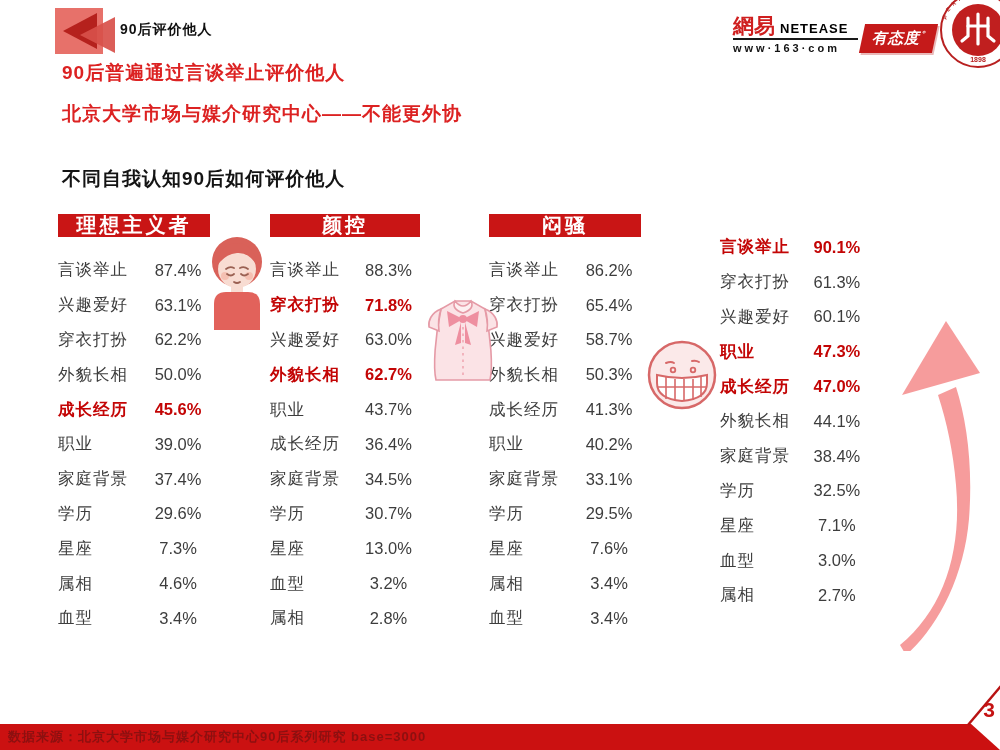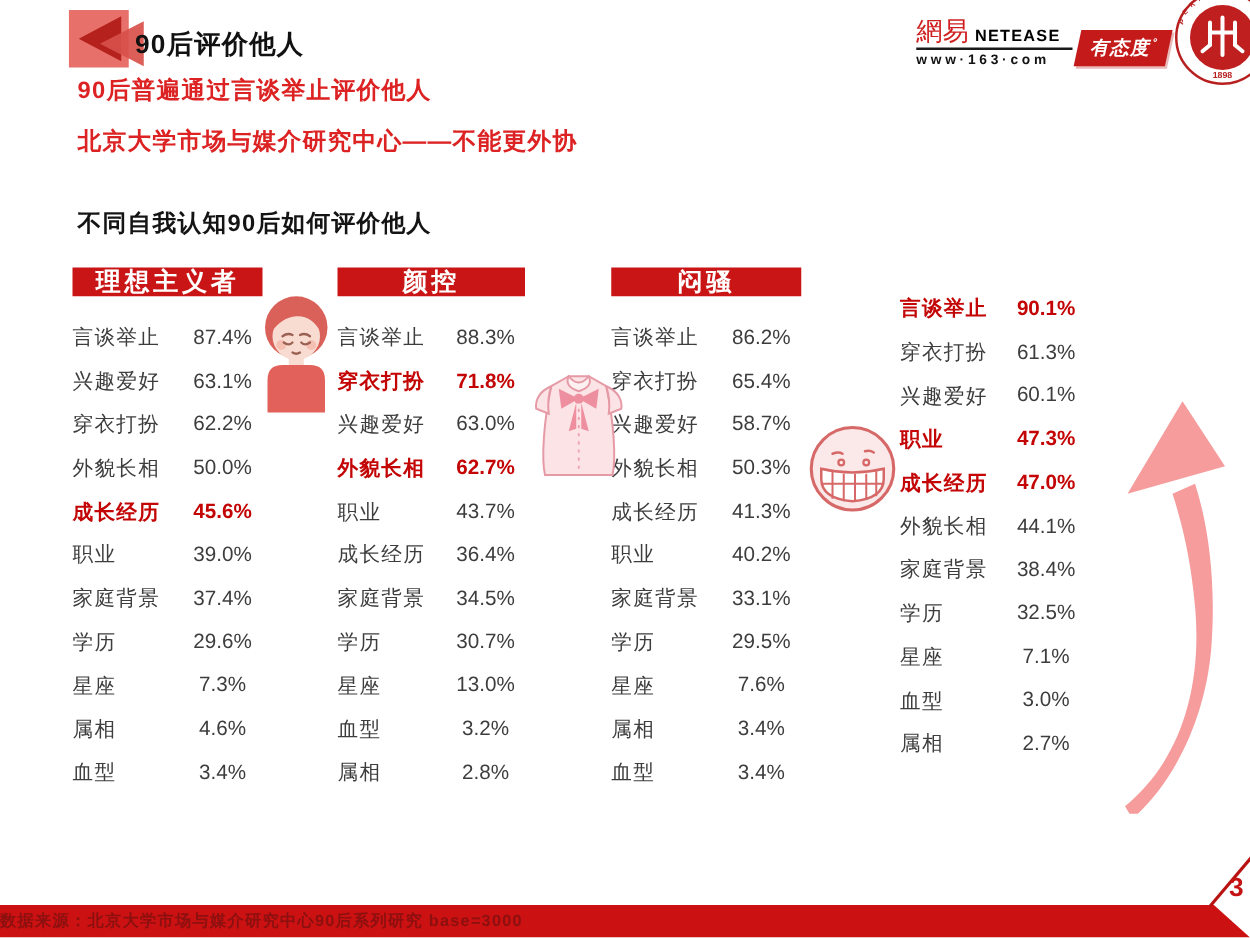--- a/index.html
+++ b/index.html
@@ -5,26 +5,26 @@
   * { box-sizing: border-box; margin: 0; padding: 0; }
   html,body { width:1000px; height:750px; }
   body {
     position: relative;
     font-family: "Liberation Sans", "DejaVu Sans", sans-serif;
     background: #ffffff;
     overflow: hidden;
   }
   
   .tab-icon { position:absolute; left:55px; top:6px; width:62px; height:50px; }
-  .tab-label { position:absolute; left:108px; top:21px; font-size:21px; font-weight:bold; color:#111; letter-spacing:1px; }
+  .tab-label { position:absolute; left:120px; top:21px; font-size:14px; font-weight:bold; color:#111; letter-spacing:1px; }
 
   
   .netease { position:absolute; left:733px; top:16px; width:125px; }
   .netease .row1 { display:flex; align-items:flex-end; gap:5px; border-bottom:2px solid #1a1a1a; padding-bottom:2px; }
-  .netease .cn { color:#cf1f1f; font-size:21px; font-weight:normal; line-height:20px; }
+  .netease .cn { color:#cf1f1f; font-size:21px; font-weight:bold; line-height:20px; }
   .netease .en { color:#000000; font-size:13px; font-weight:bold; letter-spacing:1px; }
   .netease .url { color:#121212; font-size:11px; font-weight:bold; letter-spacing:3px; margin-top:2px; }
   .attitude { position:absolute; left:862px; top:24px; background:#c51a1a; color:#fff;
     font-size:15px; font-weight:bold; padding:5px 9px 5px 11px; transform:skewX(-12deg);
     box-shadow:2px 2px 0 #e9b9b9; letter-spacing:1px; }
   .attitude .deg { font-size:9px; vertical-align:top; }
   .pku-seal { position:absolute; left:932px; top:-8px; width:76px; height:82px; }
 
   
   .main-title { position:absolute; left:62px; top:52px; color:#dc2222; font-size:19px; font-weight:bold; line-height:41px; letter-spacing:1px; }
@@ -42,21 +42,21 @@
 
   
   .illu { position:absolute; }
   #illu-boy { left:200px; top:230px; width:74px; height:102px; }
   #illu-blouse { left:423px; top:283px; width:80px; height:106px; }
   #illu-grin { left:644px; top:337px; width:76px; height:76px; }
   #illu-arrow { left:892px; top:313px; width:96px; height:338px; }
 
   
   .footer-bar { position:absolute; left:0; bottom:0; width:1000px; height:26px; background:#cb1111; }
-  .footer-text { font-size:13px; font-weight:bold; color:#8c1010; line-height:26px; padding-left:0; letter-spacing:1px; }
+  .footer-text { font-size:13px; font-weight:bold; color:#8c1010; line-height:26px; padding-left:8px; letter-spacing:1px; }
   .corner { position:absolute; right:0; bottom:0; width:75px; height:75px; }
 </style>
 </head>
 <body>
 
 <svg class="tab-icon" viewBox="0 0 62 50">
   <rect x="0" y="2" width="48" height="46" fill="#e7716a"></rect>
   <polygon points="42,7 42,43 8,25" fill="#b5211d"></polygon>
   <polygon points="60,11 60,47 25,29" fill="#d8504a" opacity="0.92"></polygon>
 </svg>

